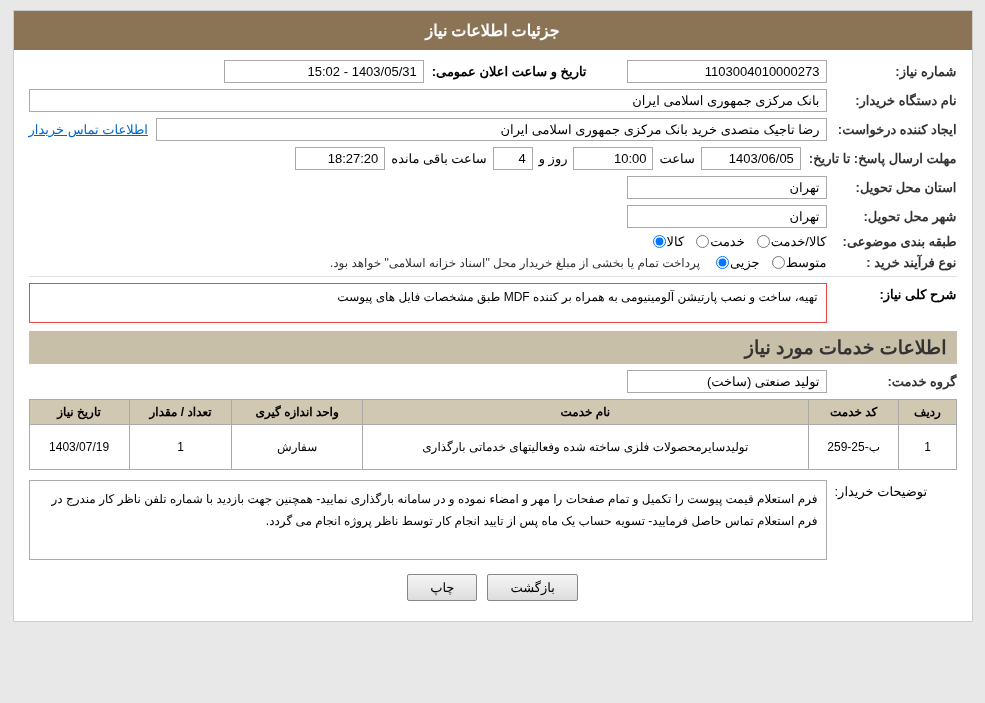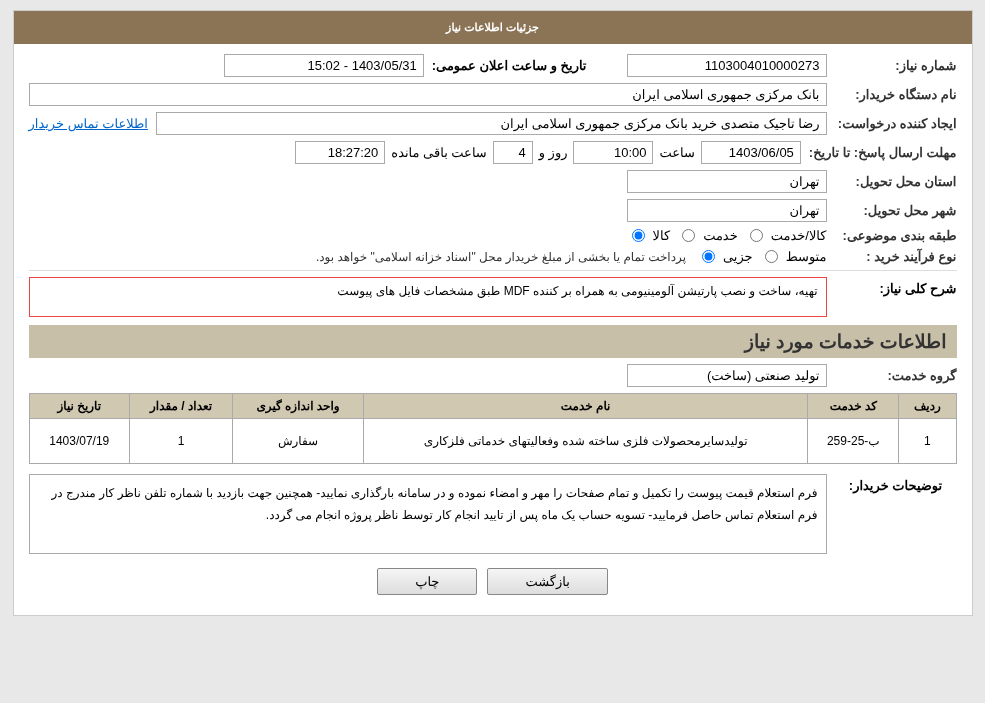--- a/index.html
+++ b/index.html
@@ -14,22 +14,23 @@
       background: #fff;
       border: 1px solid #ccc;
       max-width: 960px;
       margin: 0 auto;
     }
     .page-header {
       background: #8B7355;
       color: #fff;
       text-align: center;
       padding: 10px 0;
-      font-size: 11px;
-      font-weight: bold;
+      font-size: 16px;
+      font-weight: bold;
+      font-family: Liberation Serif, serif;
     }
     .content {
       padding: 10px 15px;
     }
     .row {
       display: flex;
       align-items: center;
       margin-bottom: 6px;
       flex-wrap: wrap;
     }
@@ -75,21 +76,21 @@
     }
     .radio-group {
       display: flex;
       align-items: center;
       gap: 12px;
       direction: rtl;
     }
     .radio-item {
       display: flex;
       align-items: center;
-      gap: 8px;
+      gap: 1px;
     }
     .divider {
       border-top: 1px solid #ddd;
       margin: 6px 0;
     }
     
     .services-table {
       width: 100%;
       border-collapse: collapse;
       margin-top: 6px;
@@ -120,36 +121,36 @@
       line-height: 1.8;
       direction: rtl;
       text-align: right;
     }
     .desc-row {
       display: flex;
       align-items: flex-start;
       margin-bottom: 6px;
     }
     .desc-label {
-      font-weight: bold;
+      font-weight: normal;
       min-width: 130px;
-      text-align: center;
+      text-align: left;
       padding-left: 8px;
       flex-shrink: 0;
       padding-top: 4px;
     }
     
     .buttons-row {
       display: flex;
       justify-content: center;
       gap: 10px;
       margin: 14px 0 10px 0;
     }
     .btn {
-      padding: 5px 37px;
+      padding: 5px 22px;
       border: 1px solid #888;
       background: linear-gradient(180deg, #f5f5f5, #ddd);
       cursor: pointer;
       font-size: 13px;
       font-family: Tahoma, Arial, sans-serif;
       border-radius: 2px;
     }
     
     .need-desc-box {
       border: 1px solid #ef4444;
@@ -280,21 +281,21 @@
           <th>نام خدمت</th>
           <th>واحد اندازه گیری</th>
           <th>تعداد / مقدار</th>
           <th>تاریخ نیاز</th>
         </tr>
       </thead>
       <tbody>
         <tr>
           <td>1</td>
           <td>ب-25-259</td>
-          <td>تولیدسایرمحصولات فلزی ساخته شده وفعالیتهای خدماتی فلزکاری</td>
+          <td>تولیدسایرمحصولات فلزی ساخته شده وفعالیتهای خدماتی بارگذاری</td>
           <td>سفارش</td>
           <td>1</td>
           <td>1403/07/19</td>
         </tr>
       </tbody>
     </table>
 
     <div class="desc-row" style="margin-top: 10px;">
       <span class="desc-label">توضیحات خریدار:</span>
       <div class="desc-box">فرم استعلام قیمت پیوست را تکمیل و تمام صفحات را مهر و امضاء نموده و در سامانه بارگذاری نمایید- همچنین جهت بازدید با شماره تلفن ناظر کار مندرج در فرم استعلام تماس حاصل فرمایید- تسویه حساب یک ماه پس از تایید انجام کار توسط ناظر پروژه انجام می گردد.</div>

